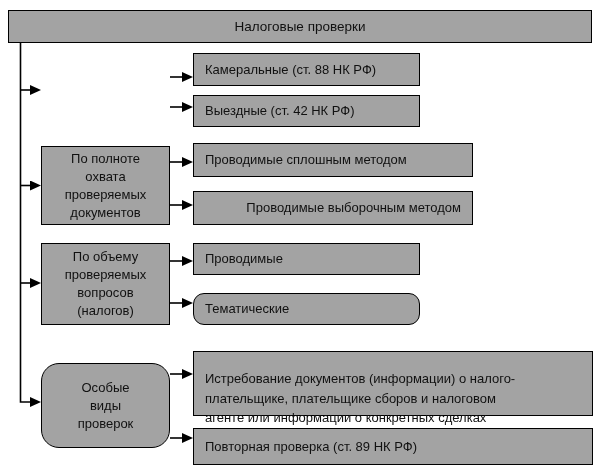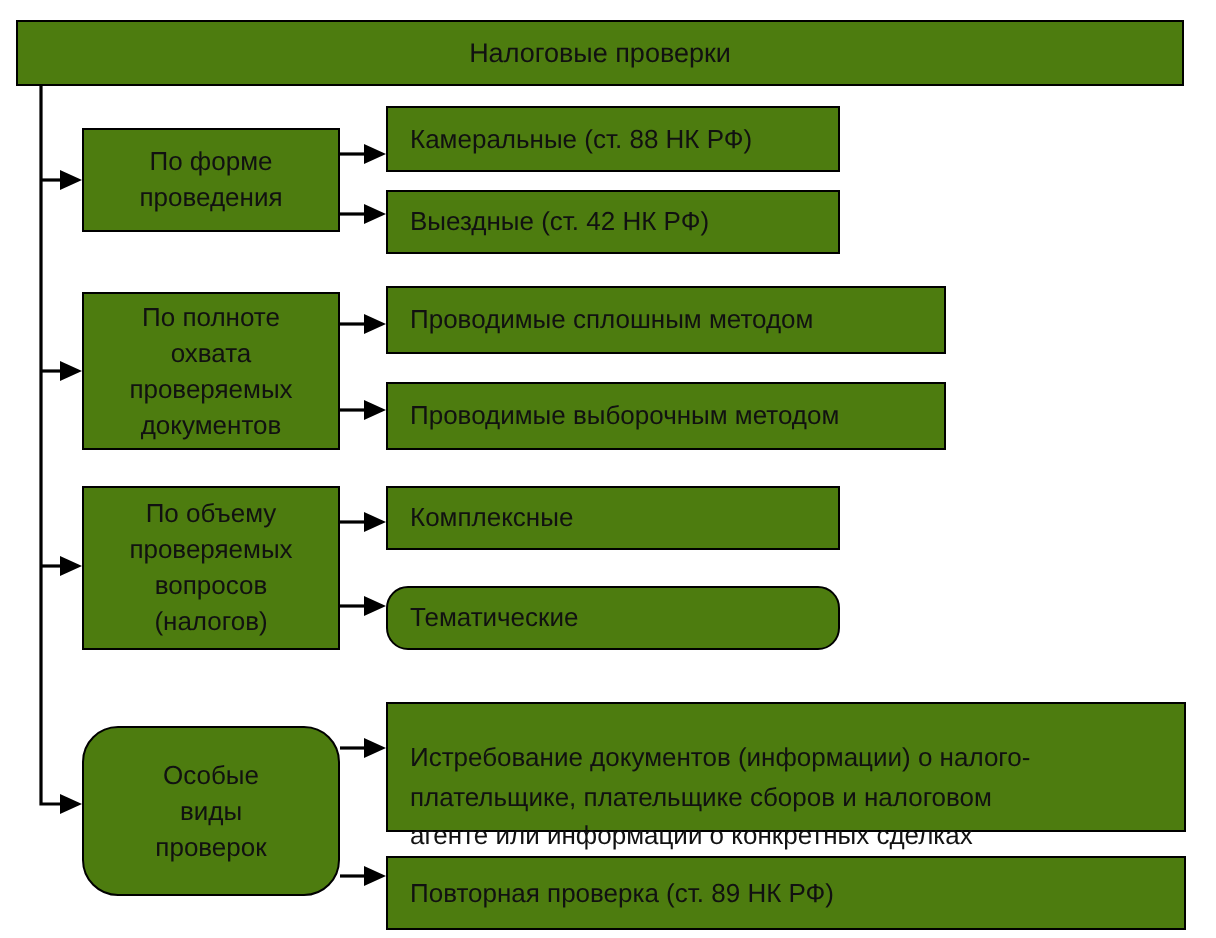--- a/index.html
+++ b/index.html
@@ -21,21 +21,21 @@
     left: 0;
     top: 0;
     width: 608px;
     height: 469px;
     pointer-events: none;
   }
   .box {
     position: absolute;
     box-sizing: border-box;
     border: 1.6px solid #000000;
-    background: #4d7c0f;
+    background: #a3a3a3;
     font-size: 13px;
     line-height: 18px;
   }
   .center {
     display: flex;
     align-items: center;
     justify-content: center;
     text-align: center;
   }
   .leftalign {
@@ -82,52 +82,48 @@
     <path d="M170,261 H182" fill="none" stroke="#000000" stroke-width="1.6" marker-end="url(#ah)"></path>
     <path d="M170,303 H182" fill="none" stroke="#000000" stroke-width="1.6" marker-end="url(#ah)"></path>
     <path d="M170,374 H182" fill="none" stroke="#000000" stroke-width="1.6" marker-end="url(#ah)"></path>
     <path d="M170,438 H182" fill="none" stroke="#000000" stroke-width="1.6" marker-end="url(#ah)"></path>
   </svg>
 
   <div class="box center title-box" style="left:8px; top:10px; width:584px; height:33px;">
     <span>Налоговые проверки</span>
   </div>
 
-  <div class="box center" style="left:41px; top:64px; width:129px; height:52px;">
-    <span class="prewrap">По форме
-проведения</span>
-  </div>
   <div class="box leftalign" style="left:193px; top:53px; width:227px; height:33px;">
     <span>Камеральные (ст. 88 НК РФ)</span>
   </div>
   <div class="box leftalign" style="left:193px; top:95px; width:227px; height:32px;">
     <span>Выездные (ст. 42 НК РФ)</span>
   </div>
 
   <div class="box center" style="left:41px; top:146px; width:129px; height:79px;">
     <span class="prewrap">По полноте
 охвата
 проверяемых
 документов</span>
   </div>
   <div class="box leftalign" style="left:193px; top:143px; width:280px; height:34px;">
     <span>Проводимые сплошным методом</span>
   </div>
-  <div class="box leftalign" style="left:193px; top:191px; width:280px; height:34px;">
+  <div class="box leftalign" style="left:193px; top:191px; width:280px; height:34px;justify-content:flex-end;">
     <span>Проводимые выборочным методом</span>
   </div>
 
   <div class="box center" style="left:41px; top:243px; width:129px; height:82px;">
     <span class="prewrap">По объему
 проверяемых
 вопросов
 (налогов)</span>
   </div>
   <div class="box leftalign" style="left:193px; top:243px; width:227px; height:32px;">
-    <span>Комплексные</span>
+    <span>Проводимые</span>
   </div>
   <div class="box leftalign" style="left:193px; top:293px; width:227px; height:32px;border-radius:11px;">
     <span>Тематические</span>
   </div>
 
   <div class="box center" style="left:41px; top:363px; width:129px; height:85px;border-radius:18px;">
     <span class="prewrap">Особые
 виды
 проверок</span>
   </div>

